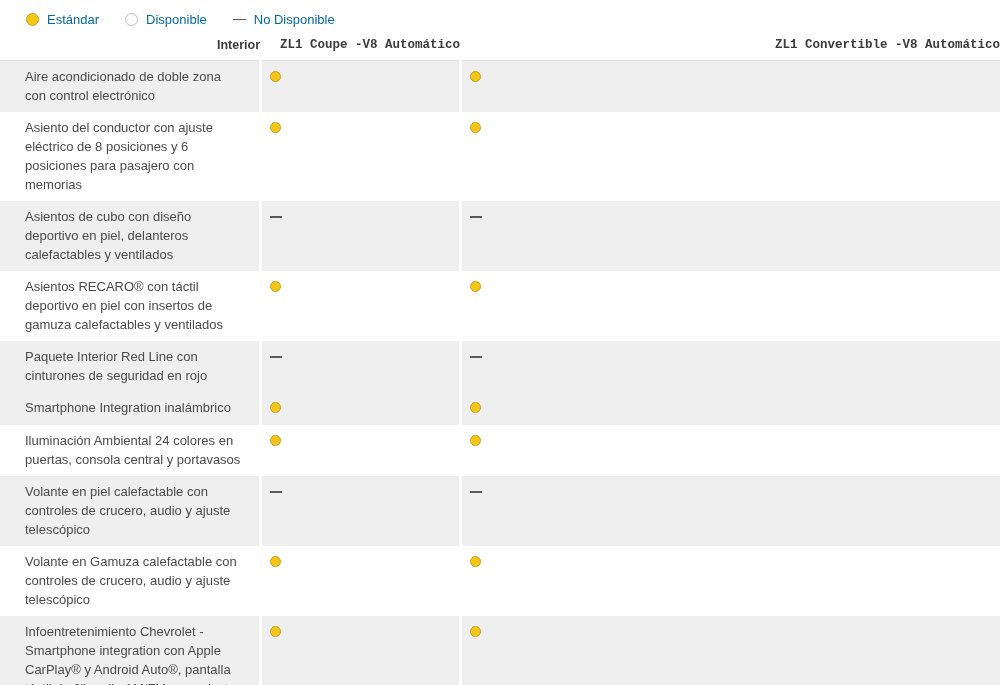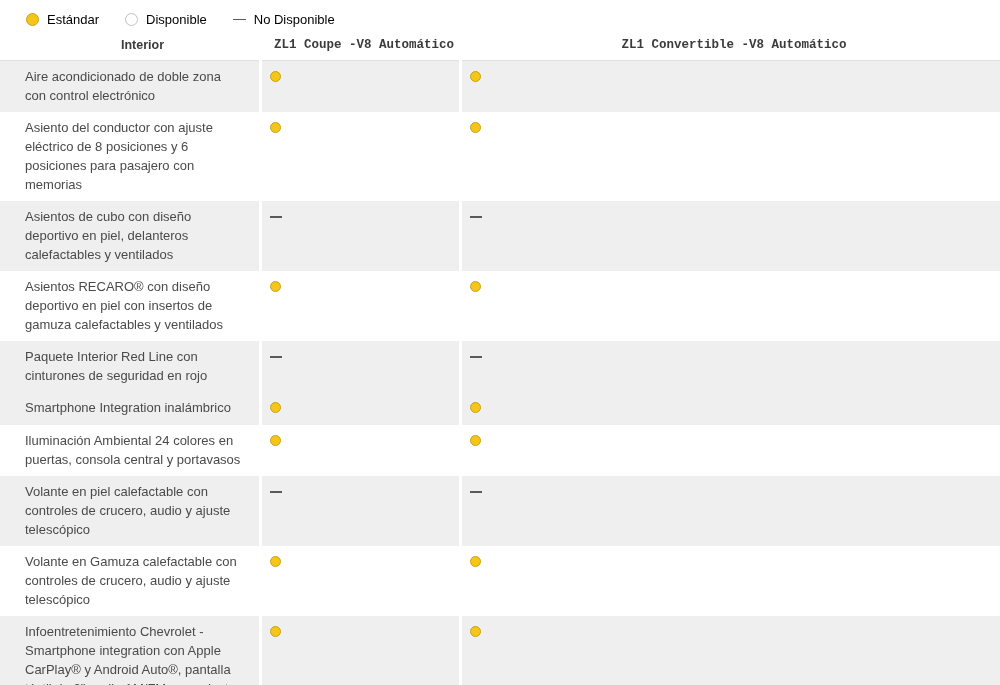--- a/index.html
+++ b/index.html
@@ -29,21 +29,21 @@
     padding-left: 26px;
     gap: 0px;
   }
   .legend-item {
     display: flex;
     align-items: center;
     margin-right: 26px;
   }
   .legend-label {
     font-size: 13px;
-    color: #000000;
+    color: #0369a1;
     line-height: 1;
     margin-left: 8px;
     white-space: nowrap;
   }
 
   .dot-filled {
     display: inline-block;
     width: 13px;
     height: 13px;
     border-radius: 50%;
@@ -81,21 +81,21 @@
   .cmp-table {
     width: 1000px;
     border-collapse: collapse;
     table-layout: fixed;
   }
   .cmp-table col.c-feature { width: 260px; }
   .cmp-table col.c-spec    { width: 200px; }
   .cmp-table col.c-rest    { width: 540px; }
 
   .cmp-table thead th {
-    text-align: center;
+    text-align: right;
     font-size: 12.5px;
     font-weight: bold;
     color: #3b3b3b;
     padding: 0 0 8px 0;
     vertical-align: bottom;
     background: #ffffff;
     border-bottom: 1px solid #e0e0e0;
   }
   .cmp-table thead th.th-feature { padding-left: 25px; }
   .cmp-table thead th.th-spec    { padding-left: 8px; font-family: Liberation Mono, monospace; }
@@ -188,21 +188,21 @@
           <td class="td-feature">Asiento del conductor con ajuste eléctrico de 8 posiciones y 6 posiciones para pasajero con memorias</td>
           <td class="td-mark"><span class="cell-dot"></span></td>
           <td class="td-mark"><span class="cell-dot"></span></td>
         </tr>
         <tr class="band-gray">
           <td class="td-feature">Asientos de cubo con diseño deportivo en piel, delanteros calefactables y ventilados</td>
           <td class="td-mark"><span class="cell-dash"></span></td>
           <td class="td-mark"><span class="cell-dash"></span></td>
         </tr>
         <tr class="band-white">
-          <td class="td-feature">Asientos RECARO® con diseño deportivo en piel con insertos de gamuza calefactables y ventilados</td>
+          <td class="td-feature">Asientos RECARO® con táctil deportivo en piel con insertos de gamuza calefactables y ventilados</td>
           <td class="td-mark"><span class="cell-dot"></span></td>
           <td class="td-mark"><span class="cell-dot"></span></td>
         </tr>
         <tr class="band-gray">
           <td class="td-feature">Paquete Interior Red Line con cinturones de seguridad en rojo</td>
           <td class="td-mark"><span class="cell-dash"></span></td>
           <td class="td-mark"><span class="cell-dash"></span></td>
         </tr>
         <tr class="band-gray">
           <td class="td-feature">Smartphone Integration inalámbrico</td>

